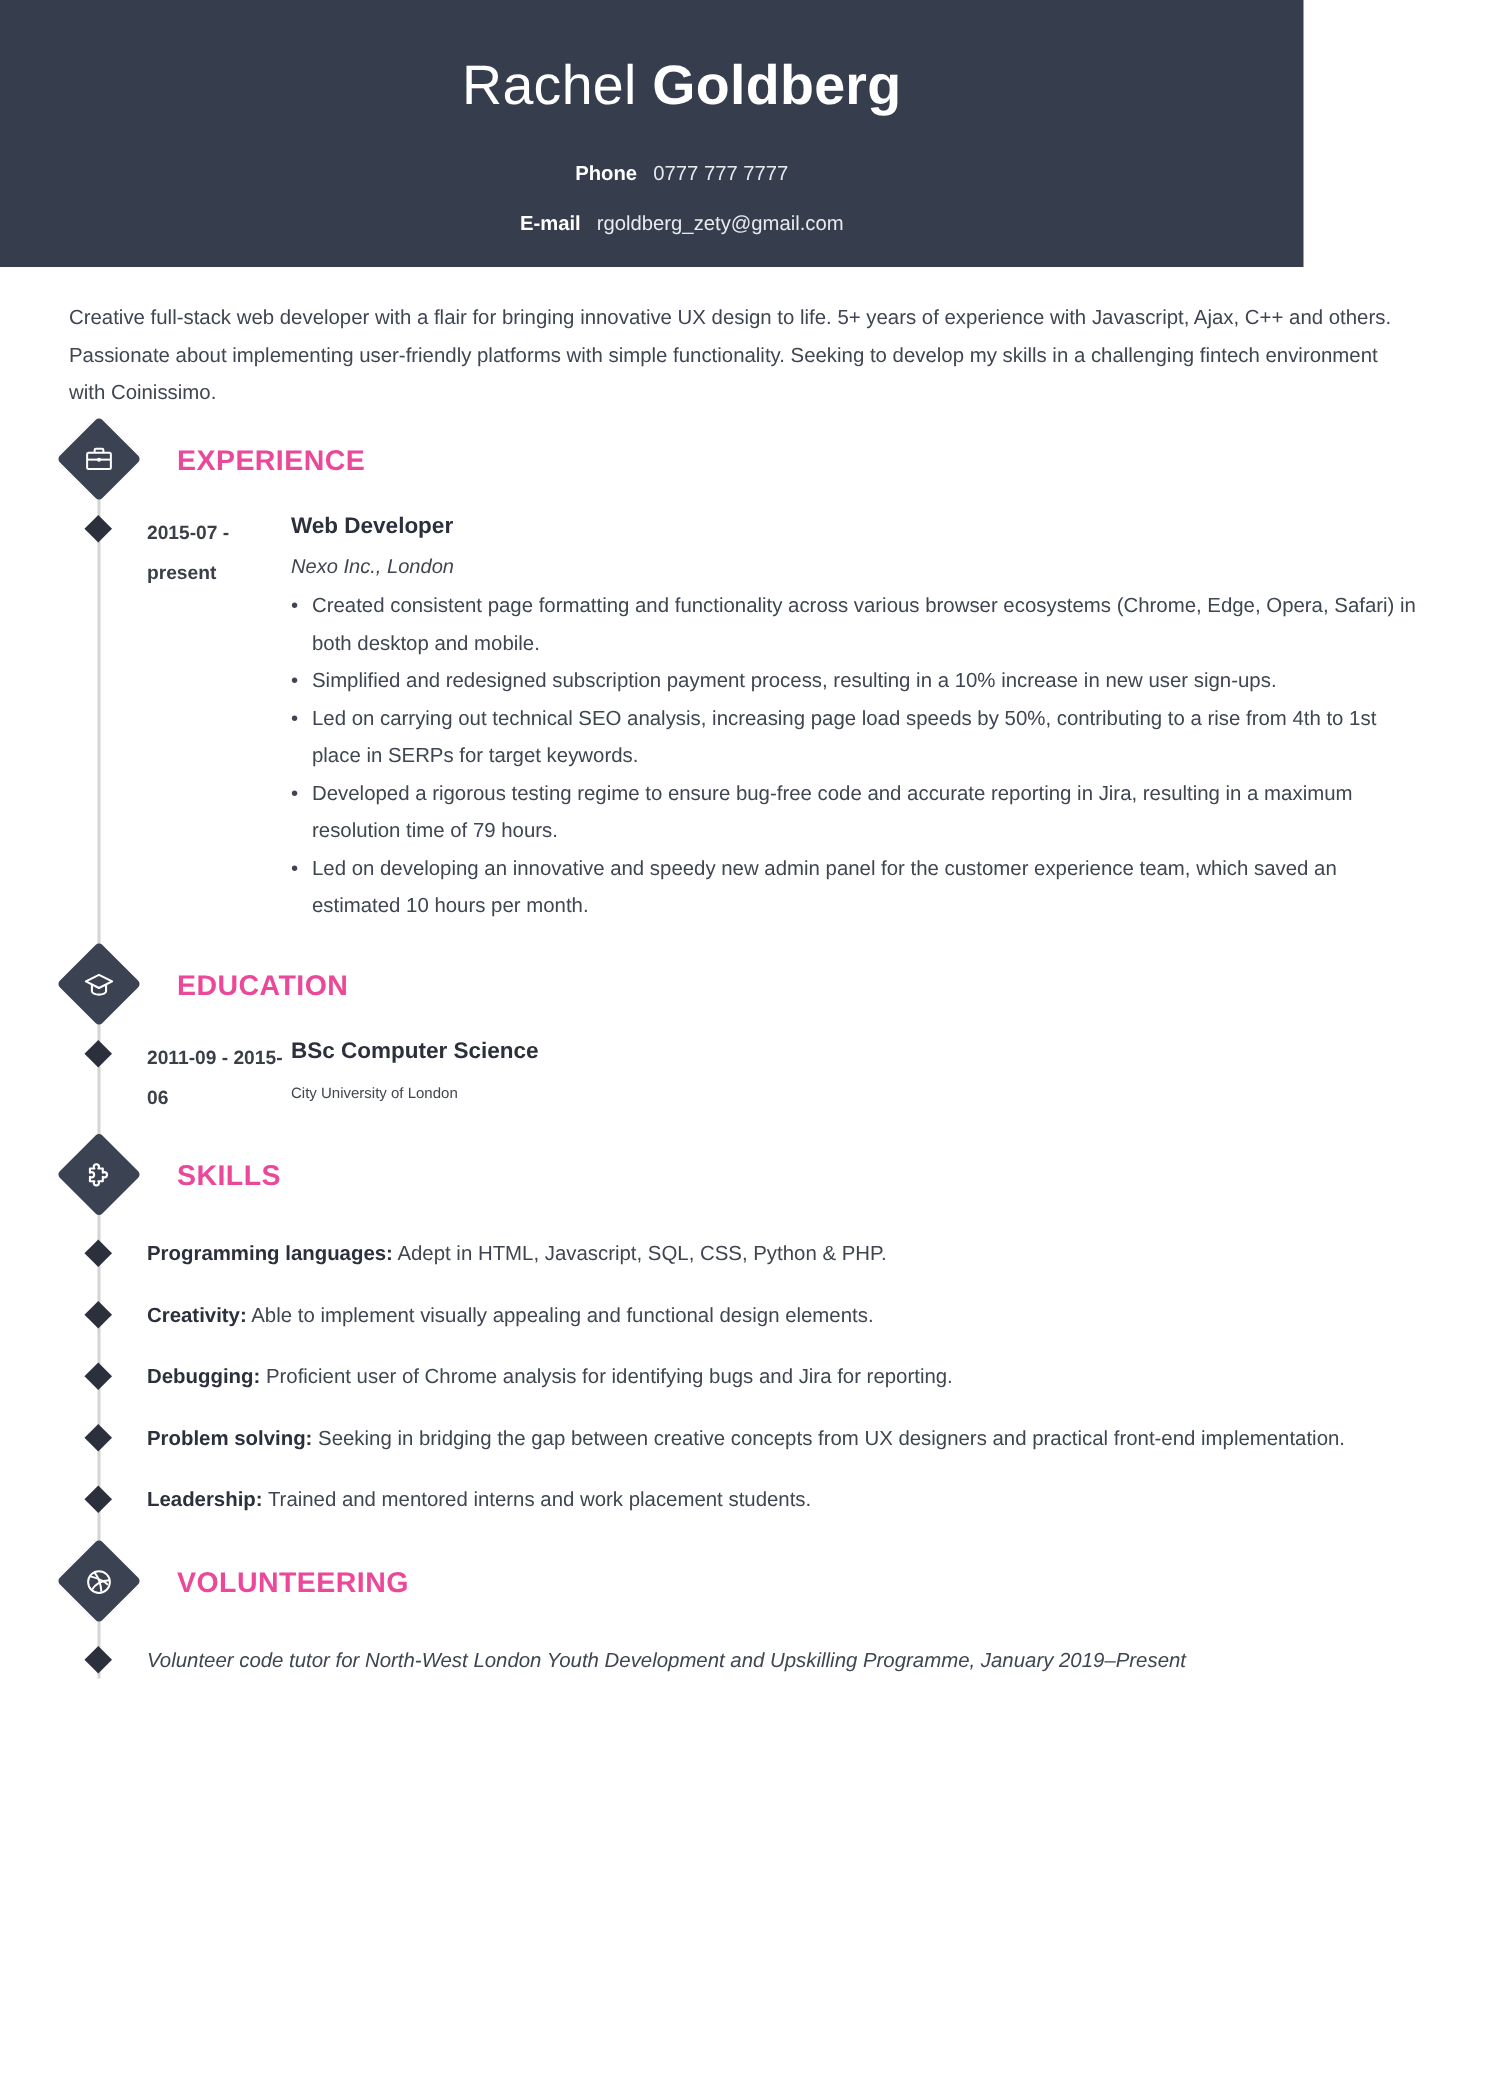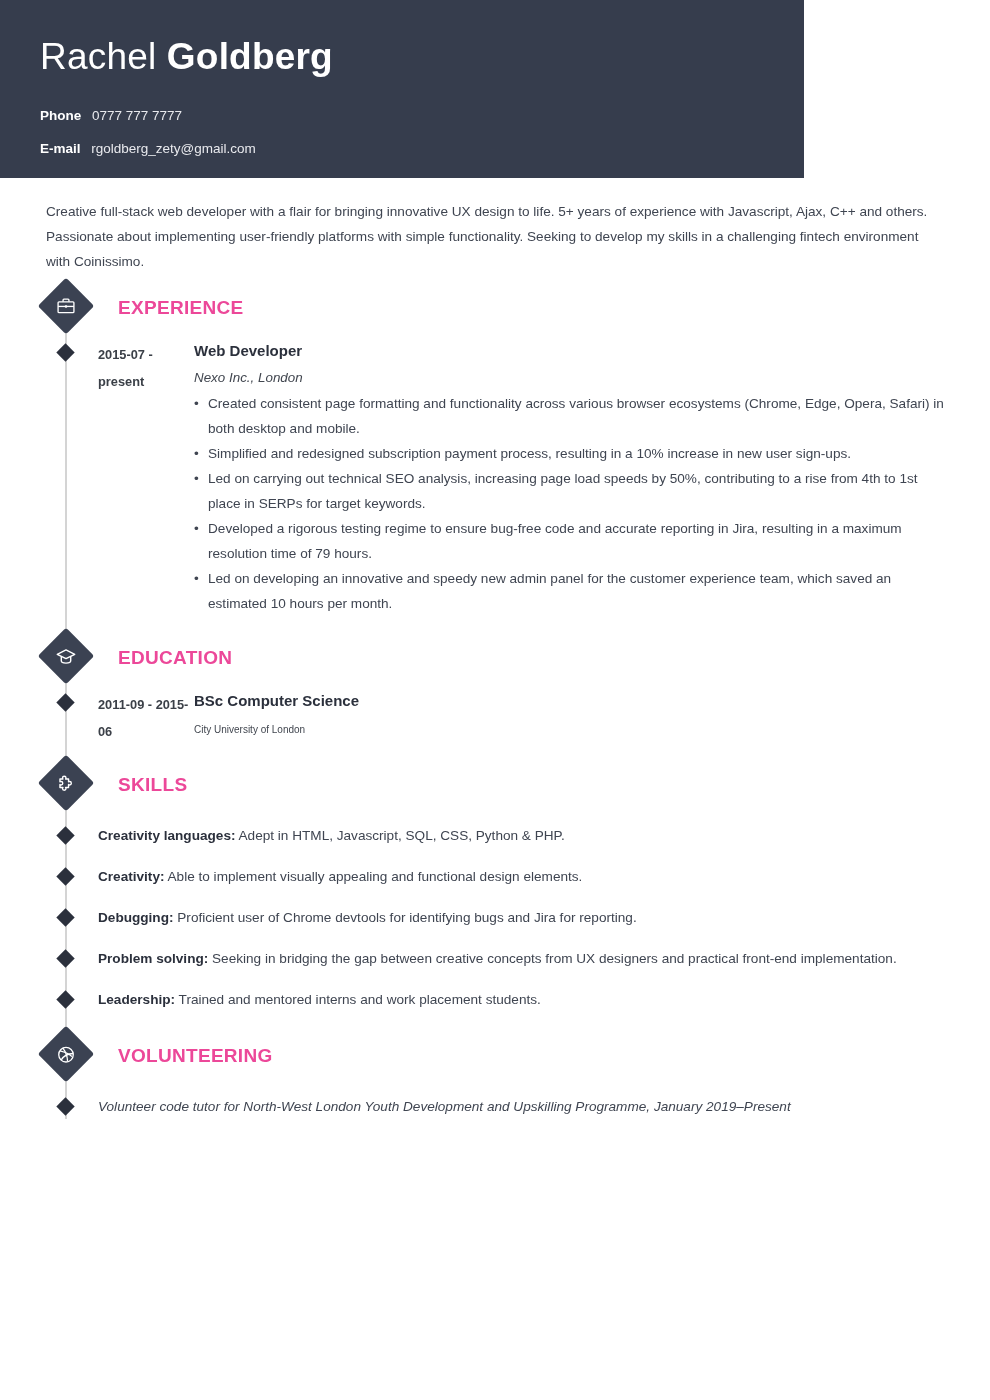--- a/index.html
+++ b/index.html
@@ -9,24 +9,25 @@
     height: 1400px;
     background: #ffffff;
     font-family: "Liberation Sans", sans-serif;
     color: #3b4252;
     overflow: hidden;
   }
 
   
   .header {
     background: #363d4d;
-    width: 804px;
+    width: 869px;
     height: 178px;
     padding: 34px 0 0 40px;
     color: #ffffff;
+    text-align: center;
   }
   .name {
     font-size: 37px;
     line-height: 46px;
     font-weight: 300;
     letter-spacing: 0.2px;
     margin: 0 0 26px 0;
     white-space: nowrap;
   }
   .name .last { font-weight: 700; }
@@ -281,29 +282,29 @@
         <svg width="21" height="21" viewBox="0 0 24 24" fill="none" stroke="#ffffff" stroke-width="1.6" stroke-linejoin="round">
           <path d="M10 3.4a2 2 0 0 1 2 2c0 .5-.2.9-.5 1.2h3.4v3.3c.3-.3.7-.5 1.2-.5a2 2 0 0 1 0 4c-.5 0-.9-.2-1.2-.5v3.4h-3.4c.3.3.5.7.5 1.2a2 2 0 0 1-4 0c0-.5.2-.9.5-1.2H5.1v-3.4c.3.3.7.5 1.2.5a2 2 0 0 0 0-4c-.5 0-.9.2-1.2.5V6.6h3.4A1.7 1.7 0 0 1 8 5.4a2 2 0 0 1 2-2z"></path>
         </svg>
       </span>
       <span class="section-title">SKILLS</span>
     </div>
 
     <div class="skills-group">
       <div class="simple-row">
         <span class="entry-bullet"></span>
-        <span class="rb">Creativity languages:</span><span> Adept in HTML, Javascript, SQL, CSS, Python &amp; PHP.</span>
+        <span class="rb">Programming languages:</span><span> Adept in HTML, Javascript, SQL, CSS, Python &amp; PHP.</span>
       </div>
       <div class="simple-row">
         <span class="entry-bullet"></span>
         <span class="rb">Creativity:</span><span> Able to implement visually appealing and functional design elements.</span>
       </div>
       <div class="simple-row">
         <span class="entry-bullet"></span>
-        <span class="rb">Debugging:</span><span> Proficient user of Chrome devtools for identifying bugs and Jira for reporting.</span>
+        <span class="rb">Debugging:</span><span> Proficient user of Chrome analysis for identifying bugs and Jira for reporting.</span>
       </div>
       <div class="simple-row">
         <span class="entry-bullet"></span>
         <span class="rb">Problem solving:</span><span> Seeking in bridging the gap between creative concepts from UX designers and practical front-end implementation.</span>
       </div>
       <div class="simple-row">
         <span class="entry-bullet"></span>
         <span class="rb">Leadership:</span><span> Trained and mentored interns and work placement students.</span>
       </div>
     </div>

